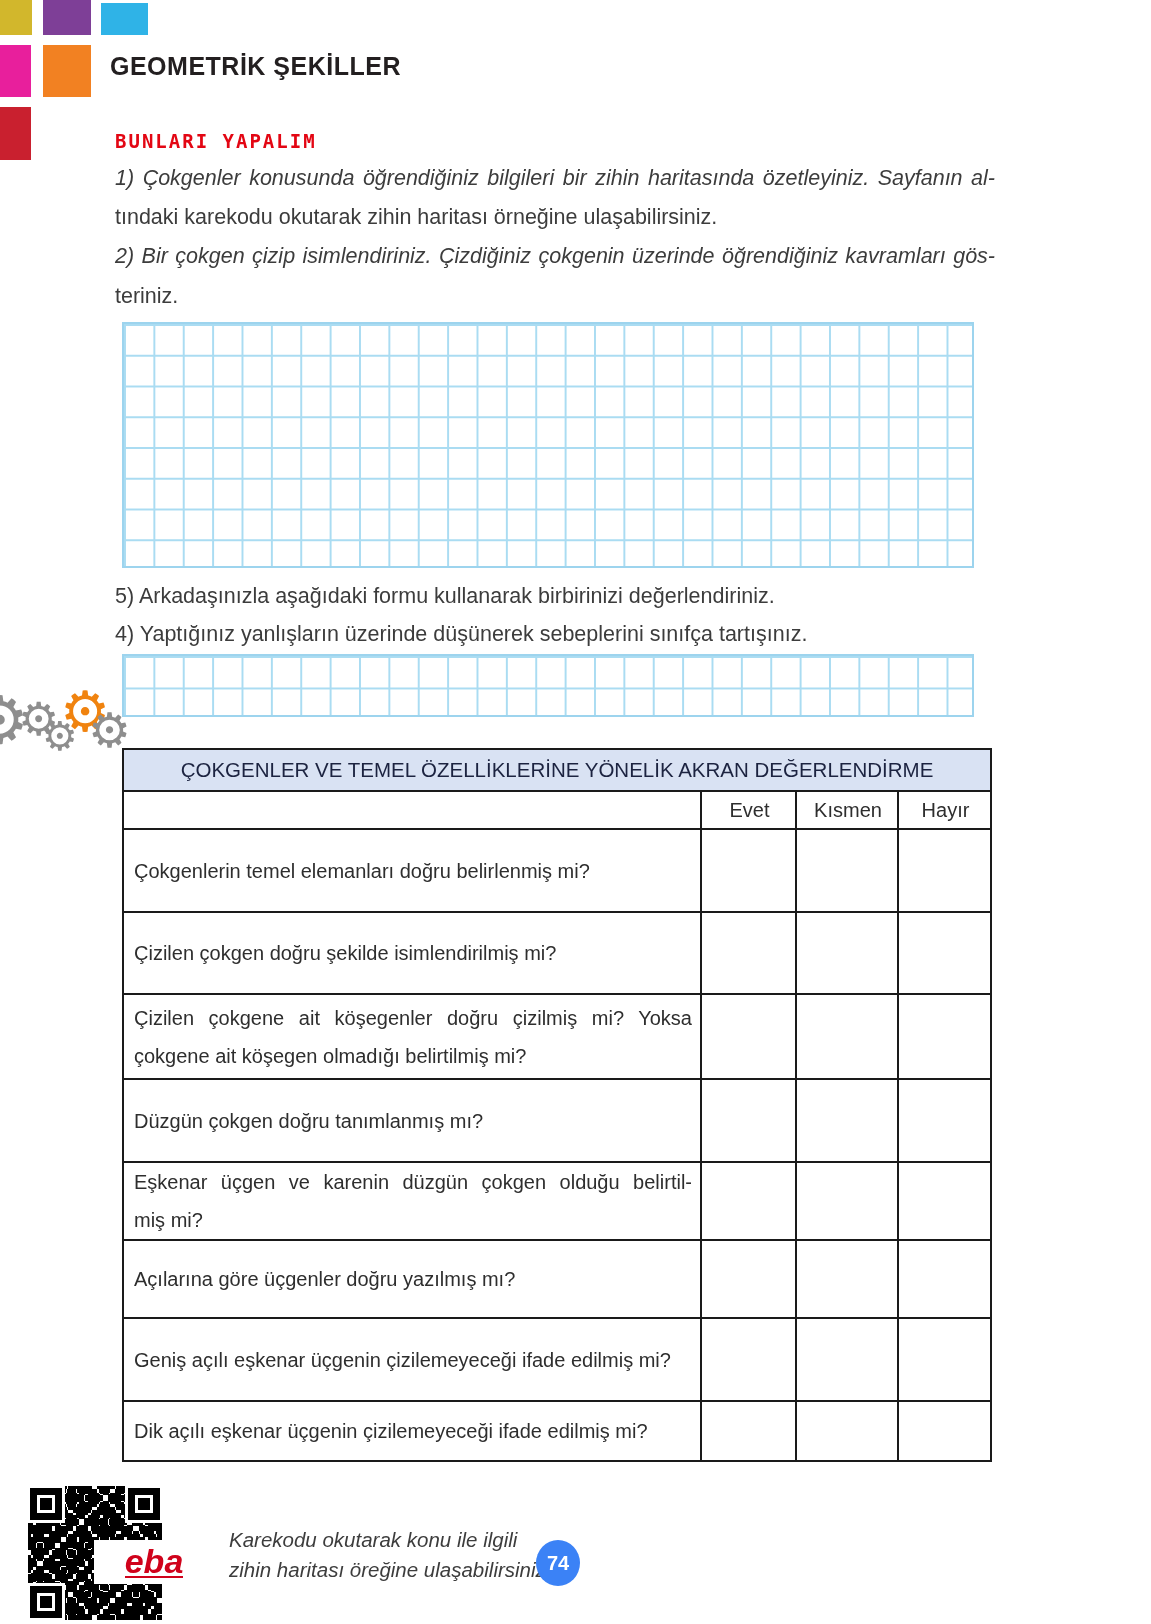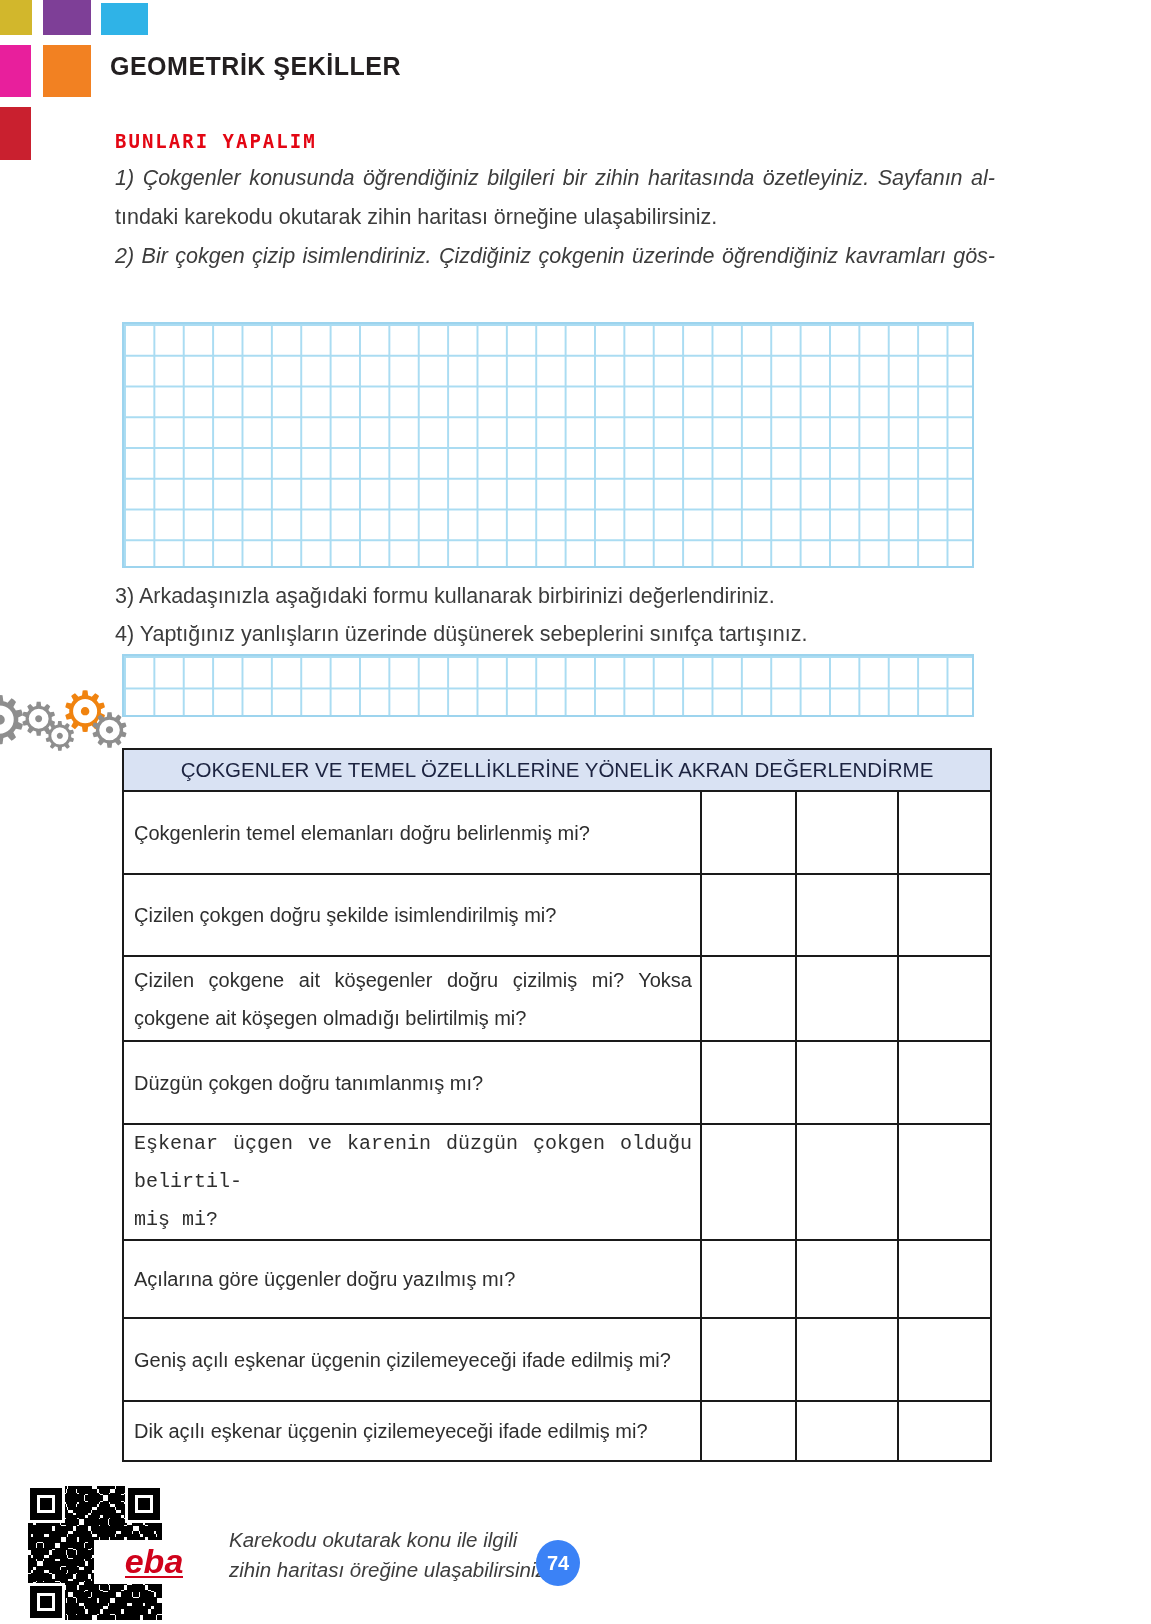--- a/index.html
+++ b/index.html
@@ -76,25 +76,26 @@
   <div class="sq sq-orange"></div>
   <div class="sq sq-red"></div>
 
   <div class="abs page-title">GEOMETRİK ŞEKİLLER</div>
   <div class="abs section-heading">BUNLARI YAPALIM</div>
 
   <div class="abs para">
     <div class="jline">1) Çokgenler konusunda öğrendiğiniz bilgileri bir zihin haritasında özetleyiniz. Sayfanın al-</div>
     <div class="lline">tındaki karekodu okutarak zihin haritası örneğine ulaşabilirsiniz.</div>
     <div class="jline">2) Bir çokgen çizip isimlendiriniz. Çizdiğiniz çokgenin üzerinde öğrendiğiniz kavramları gös-</div>
+    <div class="lline">teriniz.</div>
   </div>
 
   <div class="abs grid-area grid1"></div>
 
-  <div class="abs item-line" style="top:584px;">3) Arkadaşınızla aşağıdaki formu kullanarak birbirinizi değerlendiriniz.</div>
+  <div class="abs item-line" style="top:584px;">5) Arkadaşınızla aşağıdaki formu kullanarak birbirinizi değerlendiriniz.</div>
   <div class="abs item-line" style="top:622px;">4) Yaptığınız yanlışların üzerinde düşünerek sebeplerini sınıfça tartışınız.</div>
 
   <div class="abs grid-area grid2"></div>
 
   <span class="gear" style="left:-30px;top:688px;font-size:66px;">⚙</span>
   <span class="gear" style="left:18px;top:696px;font-size:46px;">⚙</span>
   <span class="gear" style="left:42px;top:716px;font-size:40px;">⚙</span>
   <span class="gear orange" style="left:60px;top:684px;font-size:56px;">⚙</span>
   <span class="gear" style="left:88px;top:706px;font-size:48px;">⚙</span>
 
@@ -102,20 +103,26 @@
     <colgroup>
         <col style="width:578px">
         <col style="width:95px">
         <col style="width:102px">
         <col style="width:93px">
       </colgroup>
     <tbody>
         <tr>
           <td class="title-cell" colspan="4">ÇOKGENLER VE TEMEL ÖZELLİKLERİNE YÖNELİK AKRAN DEĞERLENDİRME</td>
         </tr>
+    <tr>
+      <td class="col-head"></td>
+      <td class="col-head">Evet</td>
+      <td class="col-head">Kısmen</td>
+      <td class="col-head">Hayır</td>
+    </tr>
     <tr style="height:83px;">
       <td>
             <div class="q">Çokgenlerin temel elemanları doğru belirlenmiş mi?</div>
           </td>
       <td class="ans"></td>
       <td class="ans"></td>
       <td class="ans"></td>
     </tr>
     <tr style="height:82px;">
       <td>
@@ -135,21 +142,21 @@
       <td class="ans"></td>
     </tr>
     <tr style="height:83px;">
       <td>
             <div class="q">Düzgün çokgen doğru tanımlanmış mı?</div>
           </td>
       <td class="ans"></td>
       <td class="ans"></td>
       <td class="ans"></td>
     </tr>
-    <tr style="height:66px;font-family:Liberation Mono, monospace;">
+    <tr style="height:66px;">
       <td>
         <div class="q qjust">Eşkenar üçgen ve karenin düzgün çokgen olduğu belirtil-</div>
         <div class="q">miş mi?</div>
       </td>
       <td class="ans"></td>
       <td class="ans"></td>
       <td class="ans"></td>
     </tr>
     <tr style="height:78px;padding-left:21px;">
       <td>

